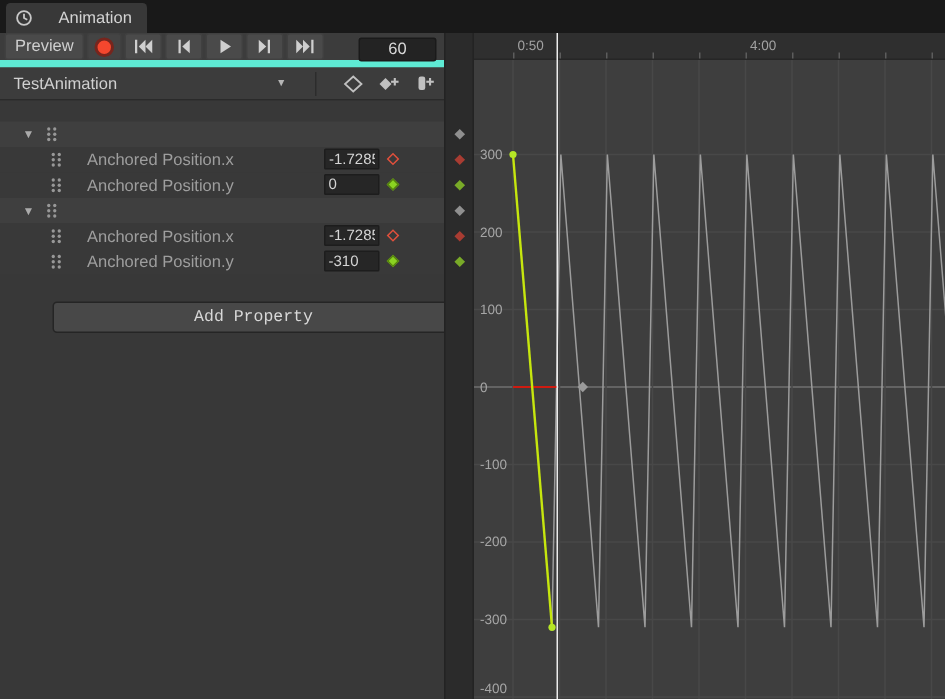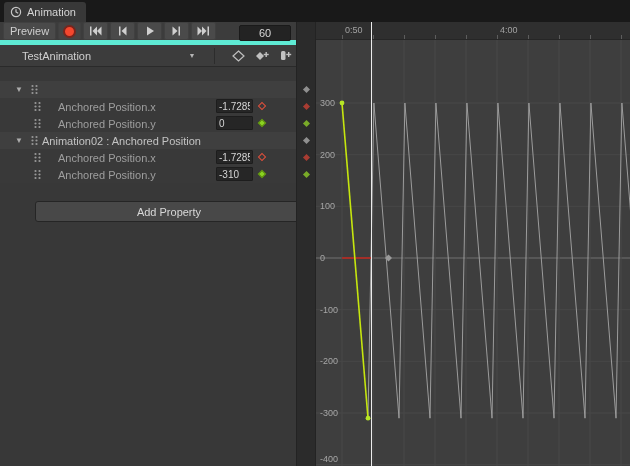--- a/index.html
+++ b/index.html
@@ -1,35 +1,35 @@
 <!DOCTYPE html>
 <html><head>
 <meta charset="utf-8">
 <style>
   *{margin:0;padding:0;box-sizing:border-box}
   html,body{width:630px;height:466px;background:#383838;overflow:hidden}
   body{font-family:"Liberation Sans",sans-serif;position:relative;color:#ccc}
 
   #tabstrip{position:absolute;left:0;top:0;width:630px;height:22px;background:#191919}
   #tab{position:absolute;left:4px;top:2px;height:20px;background:#383838;border-radius:3px 3px 0 0;
-       display:flex;align-items:center;gap:5px;padding:0 10px 0 6px;font-size:11px;color:#d4d4d4}
+       display:flex;align-items:center;gap:17px;padding:0 10px 0 6px;font-size:11px;color:#d4d4d4}
 
   #toolbar1{position:absolute;left:0;top:22px;width:296px;height:23px;background:#3c3c3c;
             border-bottom:5px solid #5eead4;display:flex;align-items:center;padding:0 3px;gap:2px}
   .tbtn{height:18px;background:#4a4a4a;border:1px solid #404040;border-radius:2px;display:flex;
         align-items:center;justify-content:center;color:#cfcfcf;font-size:11px;padding:0 6px;cursor:default}
   .tbtn.icon{width:25px;padding:0}
   #recbtn{width:23px;background:#444}
   .recdot{width:13px;height:13px;border-radius:50%;background:#f4472e;border:2.5px solid #77251d}
   #framefield{position:absolute;right:5px;top:3px;width:52px;height:16px;background:#232323;
               border:1px solid #1a1a1a;color:#d8d8d8;font-size:11px;text-align:center;border-radius:2px}
 
   #toolbar2{position:absolute;left:0;top:45px;width:296px;height:22px;background:#3c3c3c;
             border-bottom:1px solid #2a2a2a;display:flex;align-items:center}
-  #clipdd{width:196px;height:18px;margin-left:15px;display:flex;align-items:center;
+  #clipdd{width:196px;height:18px;margin-left:2px;display:flex;align-items:center;
           justify-content:space-between;padding:0 7px;font-size:11px;color:#d0d0d0}
   .ddarrow{font-size:7px;color:#b5b5b5}
   .sep2{width:1px;height:16px;background:#2c2c2c;margin:0 12px}
   .t2btn{width:24px;height:18px;background:transparent;border:none;display:flex;align-items:center;justify-content:center}
 
   #props{position:absolute;left:0;top:81px;width:296px}
   .prow{position:relative;height:17px;display:flex;align-items:center}
   .prow.group{background:#3f3f3f}
   .prow.child{background:#393939}
   .fold{margin-left:15px;width:10px;font-size:8px;color:#ababab;line-height:17px}
@@ -39,21 +39,21 @@
   .glabel{font-size:11px;color:#c3c3c3;margin-left:3px;white-space:nowrap}
   .clabel{font-size:11px;color:#9e9e9e;margin-left:16px;white-space:nowrap}
   .pval{position:absolute;left:216px;top:1px;width:37px;height:14px;background:#262626;
         border:1px solid #1d1d1d;color:#d5d5d5;font-size:10px;padding:0 2px;border-radius:1px}
   .key{position:absolute;left:259px;top:5px;width:6px;height:6px;transform:rotate(45deg)}
   .key.red{background:transparent;border:1px solid #e0503c}
   .key.green{background:#8bd321;border:1px solid #55820f}
 
   #addprop{position:absolute;left:35px;top:201px;width:268px;height:21px;background:#484848;
            border:1px solid #252525;border-radius:3px;color:#d8d8d8;font-size:11px;
-           font-family:Liberation Sans, sans-serif}
+           font-family:Liberation Mono, monospace}
 
   #margin{position:absolute;left:296px;top:22px;width:20px;height:444px;background:#2b2b2b;
           border-left:1px solid #232323;border-right:1px solid #232323}
   .mkey{position:absolute;left:7px;width:5px;height:5px;transform:rotate(45deg)}
   .mkey.gray{background:#8f8f8f}
   .mkey.red{background:#a83c32}
   .mkey.green{background:#79aa28}
 
   #curvepane{position:absolute;left:316px;top:22px;width:314px;height:444px;background:#3e3e3e;overflow:hidden}
   #curveSvg{position:absolute;left:0;top:0;z-index:1}
@@ -192,21 +192,20 @@
       <span class="dots gdots">
         <svg width="9" height="11" viewBox="0 0 9 11">
           <circle cx="2.5" cy="2" r="1.1" fill="#989898"></circle>
           <circle cx="6.5" cy="2" r="1.1" fill="#989898"></circle>
           <circle cx="2.5" cy="5.5" r="1.1" fill="#989898"></circle>
           <circle cx="6.5" cy="5.5" r="1.1" fill="#989898"></circle>
           <circle cx="2.5" cy="9" r="1.1" fill="#989898"></circle>
           <circle cx="6.5" cy="9" r="1.1" fill="#989898"></circle>
         </svg>
       </span>
-      <span class="glabel">Animation02 : Anchored Position</span>
     </div>
     <div class="prow child">
       <span class="dots cdots">
         <svg width="9" height="11" viewBox="0 0 9 11">
           <circle cx="2.5" cy="2" r="1.1" fill="#989898"></circle>
           <circle cx="6.5" cy="2" r="1.1" fill="#989898"></circle>
           <circle cx="2.5" cy="5.5" r="1.1" fill="#989898"></circle>
           <circle cx="6.5" cy="5.5" r="1.1" fill="#989898"></circle>
           <circle cx="2.5" cy="9" r="1.1" fill="#989898"></circle>
           <circle cx="6.5" cy="9" r="1.1" fill="#989898"></circle>

